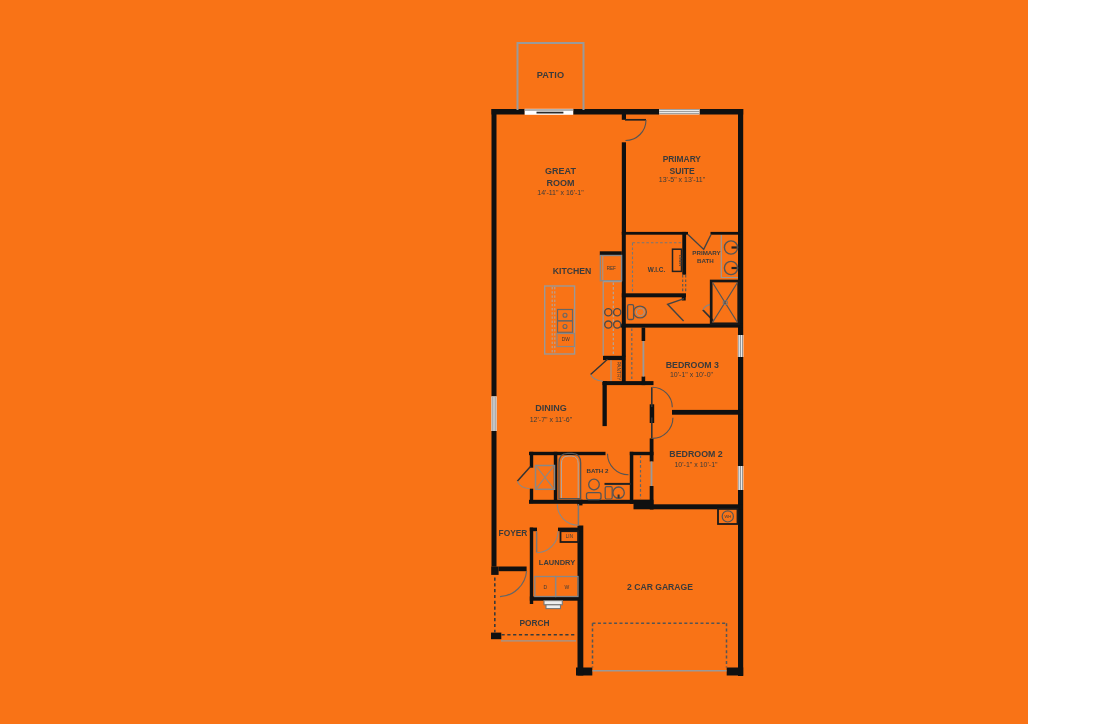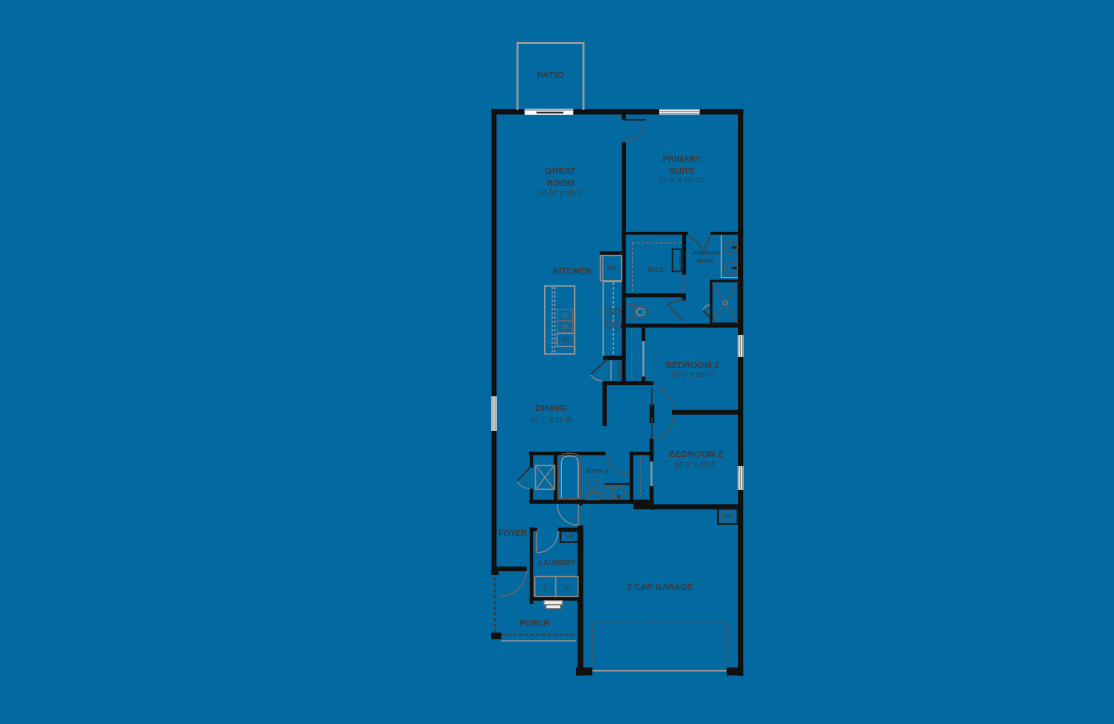--- a/index.html
+++ b/index.html
@@ -1,16 +1,16 @@
 <!DOCTYPE html>
 <html><head>
 <meta charset="utf-8">
 <style>
   html,body{margin:0;padding:0;background:#fff;}
-  .page{position:relative;width:1114px;height:724px;background:#0369a1;overflow:hidden;}
+  .page{position:relative;width:1028px;height:724px;background:#f97316;overflow:hidden;}
   svg{position:absolute;left:0;top:0;filter:blur(0.45px);}
   text{font-family:"Liberation Sans", sans-serif;fill:#3b3b3b;}
 </style>
 </head>
 <body>
 <div class="page">
 <svg width="1114" height="724" viewBox="0 0 1114 724">
 <g id="walls" fill="#101010" stroke="none">
 
   <rect x="491.5" y="109" width="33.2" height="5.5"></rect>

